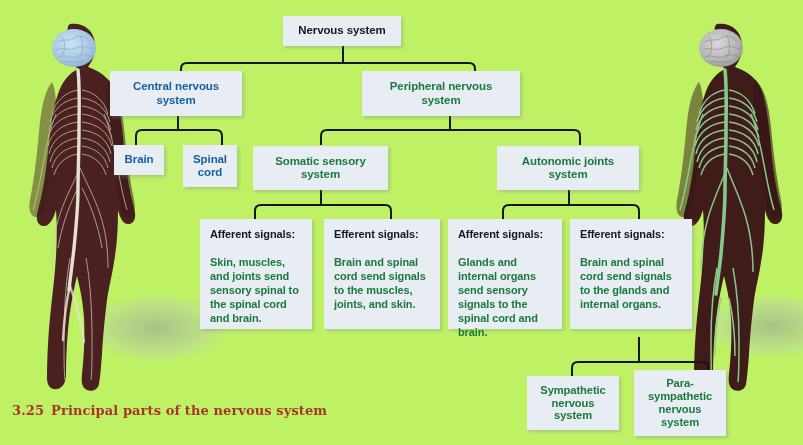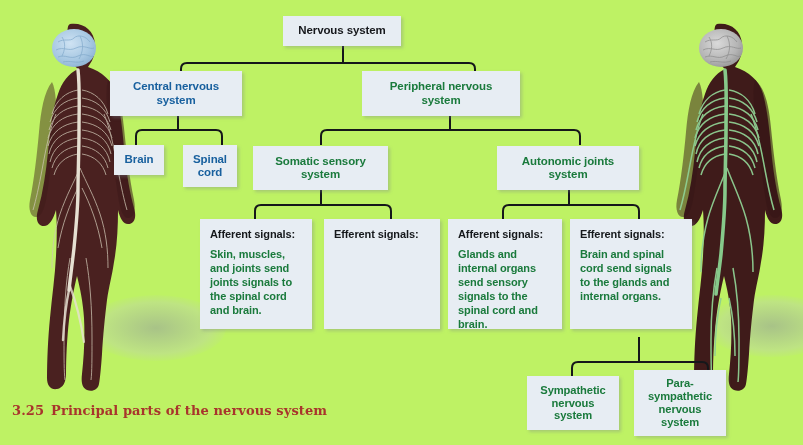--- a/index.html
+++ b/index.html
@@ -26,21 +26,21 @@
   .f12{font-size:11.5px;}
   .f115{font-size:11.2px;}
 
   
   .detail{
     align-items:flex-start;
     justify-content:flex-start;
     text-align:left;
     padding:9px 9px 8px 10px;
   }
-  .detail .hd{color:#15181b;font-size:11px;font-weight:bold;margin-bottom:6px;}
+  .detail .hd{color:#15181b;font-size:11px;font-weight:bold;margin-bottom:14px;}
   .detail .bd{color:#1a7a3c;font-size:11px;font-weight:bold;line-height:1.28;}
 
   
   .ln{position:absolute;background:#15171a;}
   .vl{width:2px;}
 
   .caption{
     position:absolute;left:12px;top:403px;
     color:#a8352c;font-weight:bold;font-size:13px;
     font-family:"DejaVu Serif","Liberation Serif",serif;
@@ -272,25 +272,26 @@
     <span>system</span>
   </div>
 
   <div class="box green f12" style="left:497px;top:146px;width:142px;height:44px;">
     <span>Autonomic joints</span>
     <span>system</span>
   </div>
 
   <div class="box detail" style="left:200px;top:219px;width:112px;height:110px;">
     <span class="hd">Afferent signals:</span>
-    <span class="bd">Skin, muscles, and joints send joints signals to the spinal cord and brain.</span>
+    <span class="bd">Skin, muscles, and joints send sensory spinal to the spinal cord and brain.</span>
   </div>
 
   <div class="box detail" style="left:324px;top:219px;width:116px;height:110px;">
     <span class="hd">Efferent signals:</span>
+    <span class="bd">Brain and spinal cord send signals to the muscles, joints, and skin.</span>
   </div>
 
   <div class="box detail" style="left:448px;top:219px;width:114px;height:110px;">
     <span class="hd">Afferent signals:</span>
     <span class="bd">Glands and internal organs send sensory signals to the spinal cord and brain.</span>
   </div>
 
   <div class="box detail" style="left:570px;top:219px;width:122px;height:110px;">
     <span class="hd">Efferent signals:</span>
     <span class="bd">Brain and spinal cord send signals to the glands and internal organs.</span>

